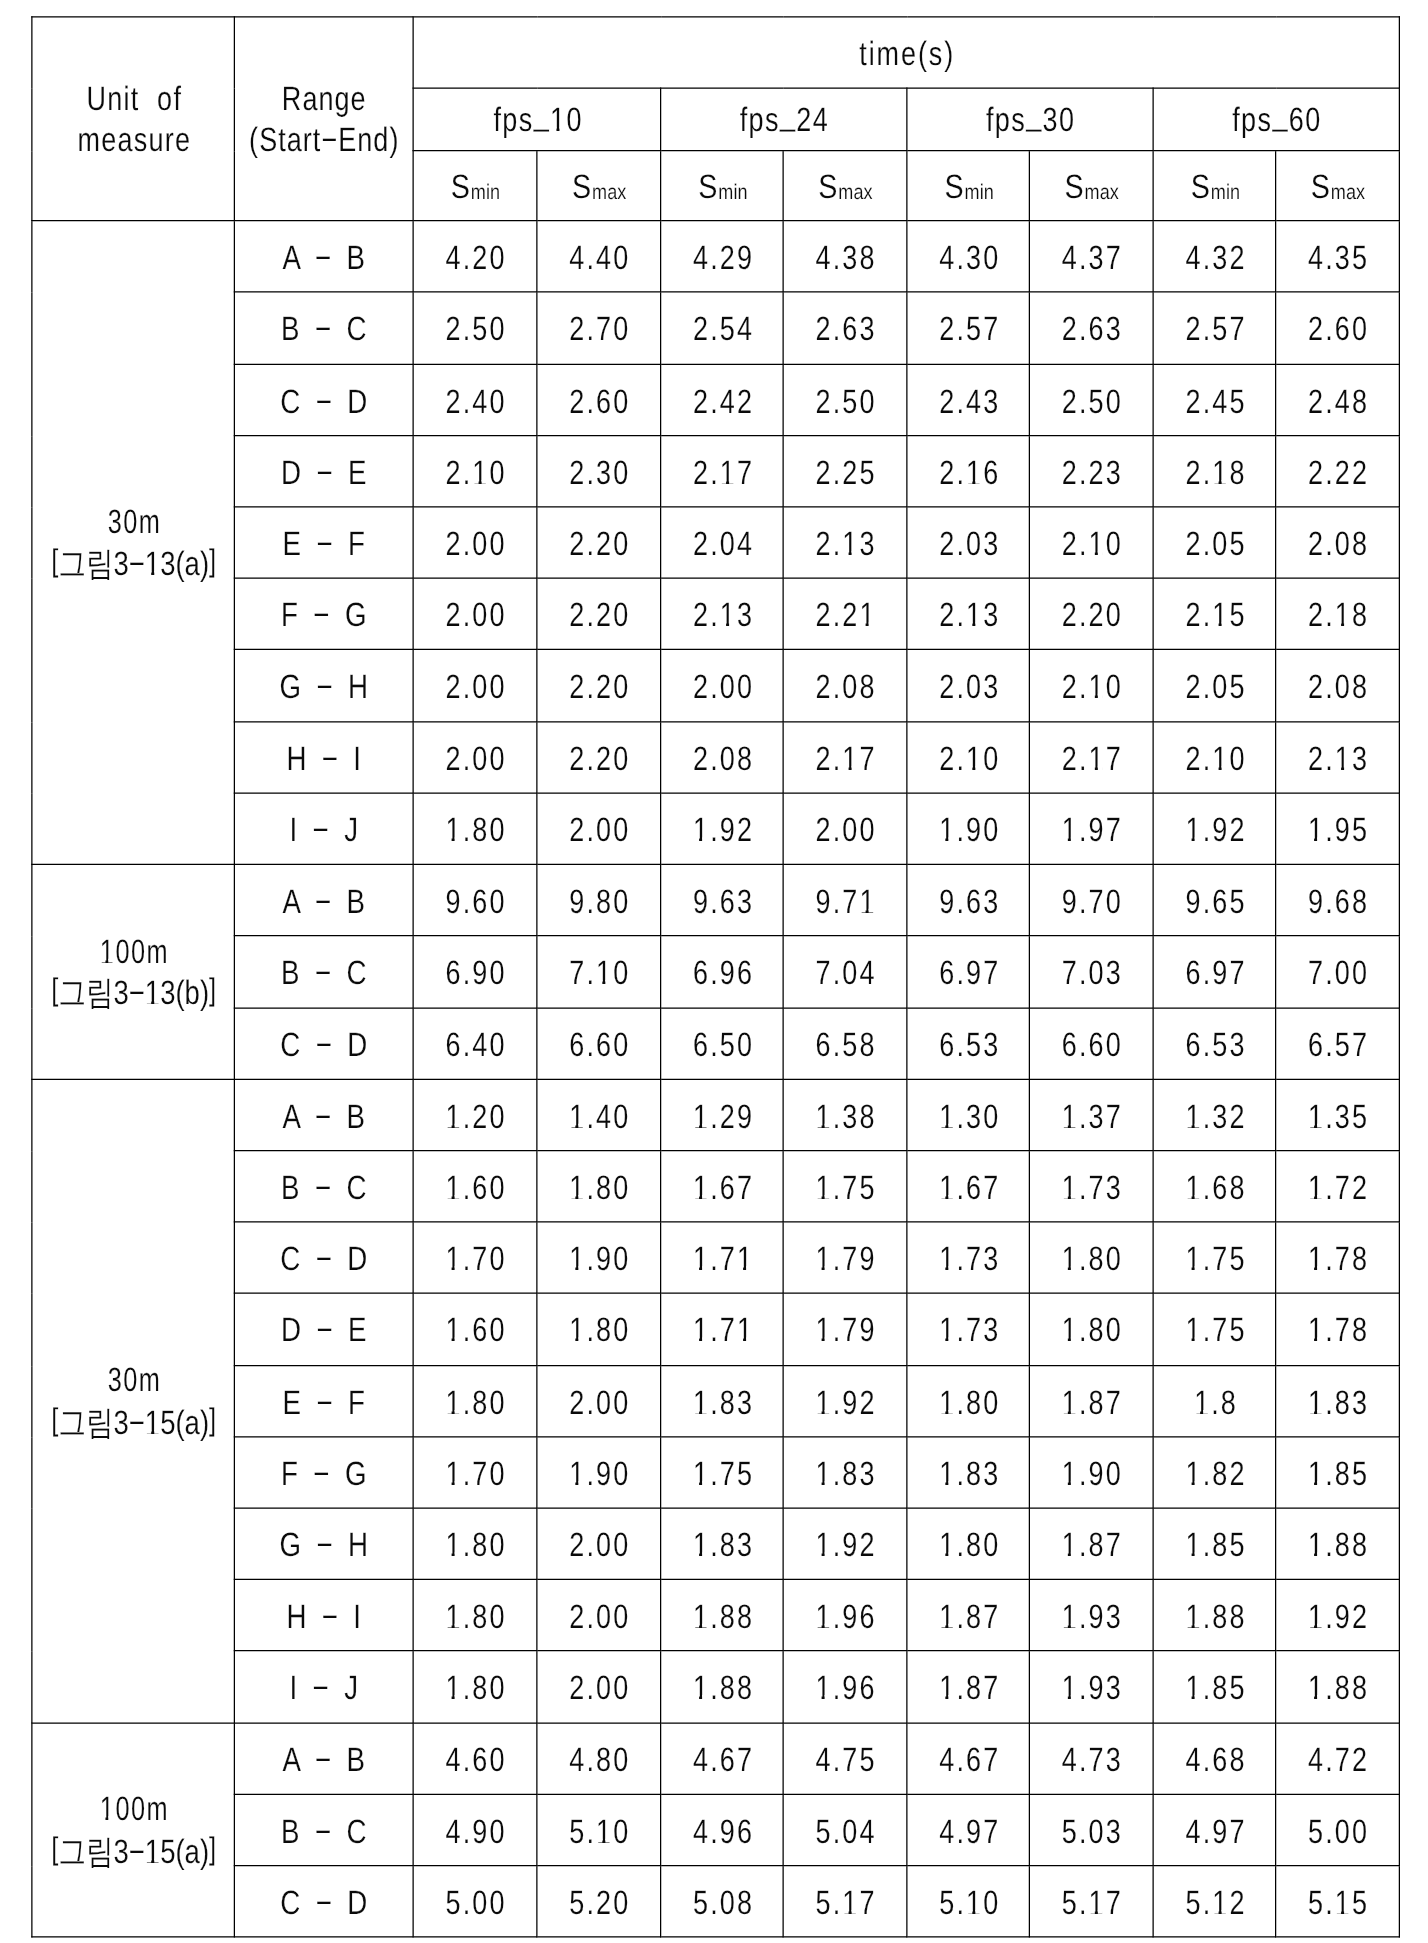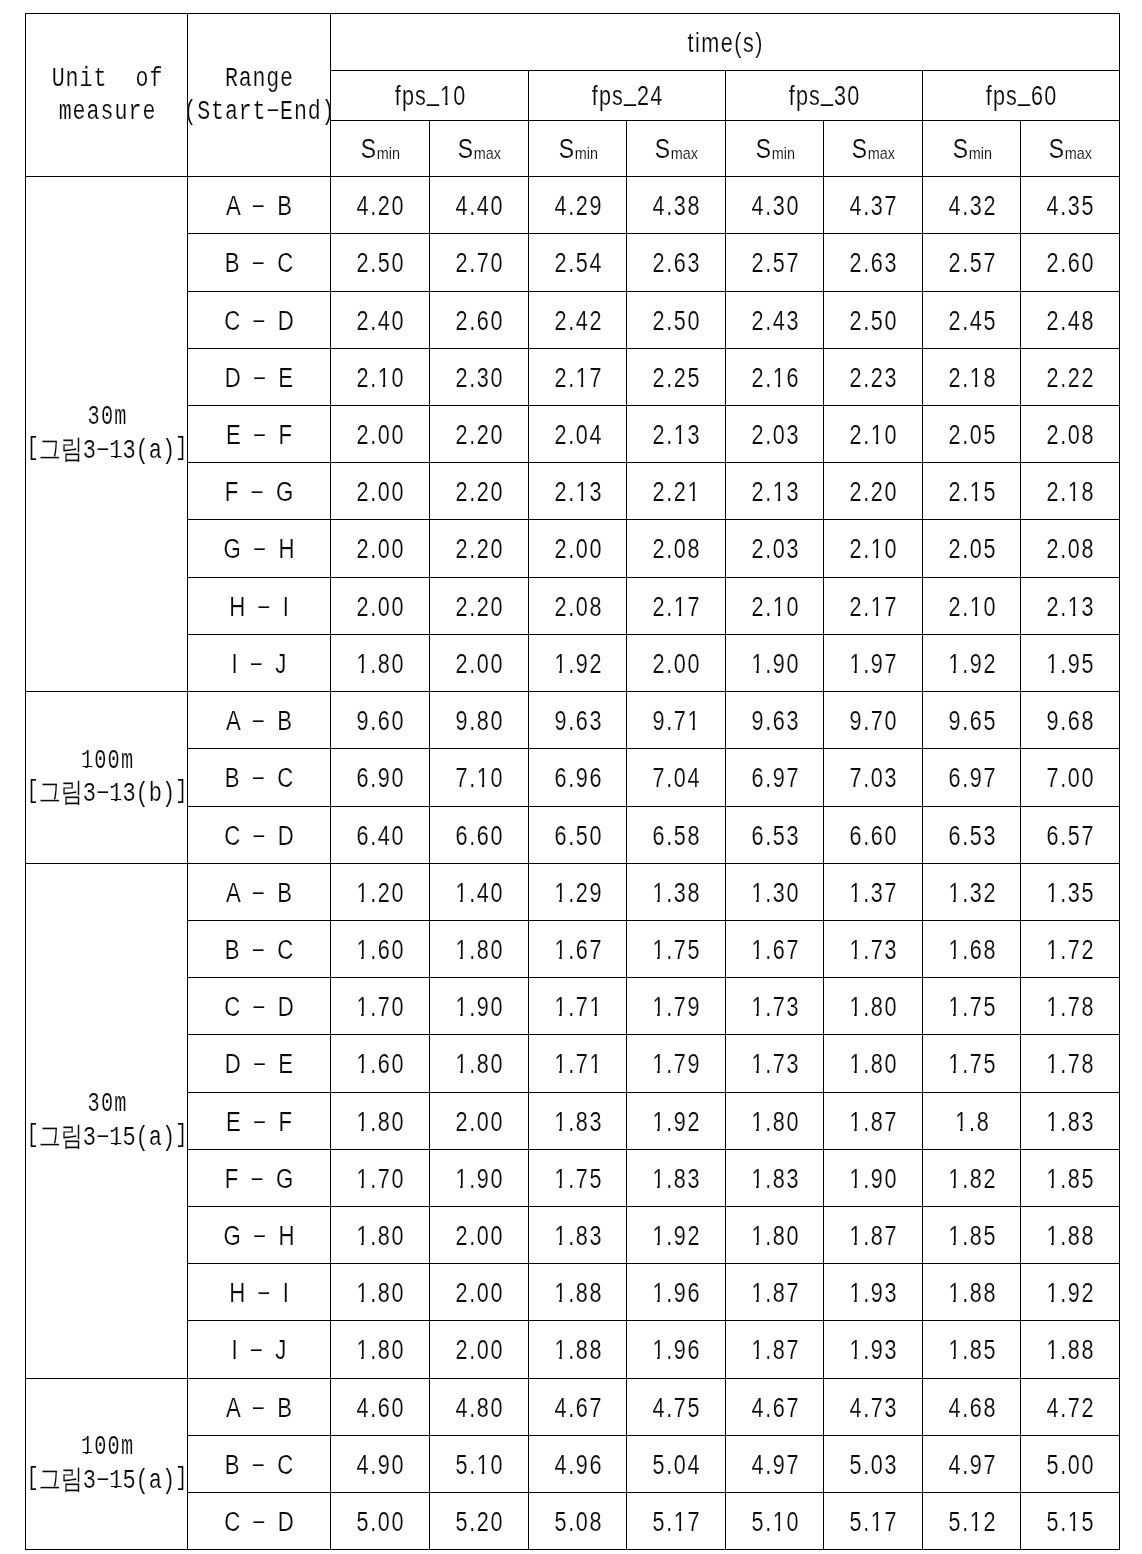--- a/index.html
+++ b/index.html
@@ -30,21 +30,21 @@
   .s-cell{font-size:27px;transform:translateX(calc(-50% + 0.34px)) scaleX(0.85);letter-spacing:0.8px;}
   .sub{font-size:17px;position:relative;top:1.5px;letter-spacing:0px;}
   .us{position:relative;top:-5px;display:inline-block;}
   .one{position:relative;display:inline-block;line-height:27px;}
   .one::before,.one::after{content:"";position:absolute;background:#fff;
       height:3.2px;bottom:4.9px;}
   .one::before{left:0;width:6.2px;}
   .one::after{left:9.4px;width:5.4px;}
   .brk{position:relative;top:-3px;display:inline-block;font-size:25px;}
   .l2{display:block;}
-  .l2 .ln{display:block;height:33.2px;line-height:33.2px;font-family:Liberation Mono, monospace;}
+  .l2 .ln{display:block;height:33.2px;line-height:33.2px;}
   .l2 .wrap{height:33.2px;line-height:33.2px;}
 </style>
 </head>
 <body>
 <div id="sheet">
 
 <table class="tbl">
   <colgroup>
     <col style="width:162px">
     <col style="width:143px">

